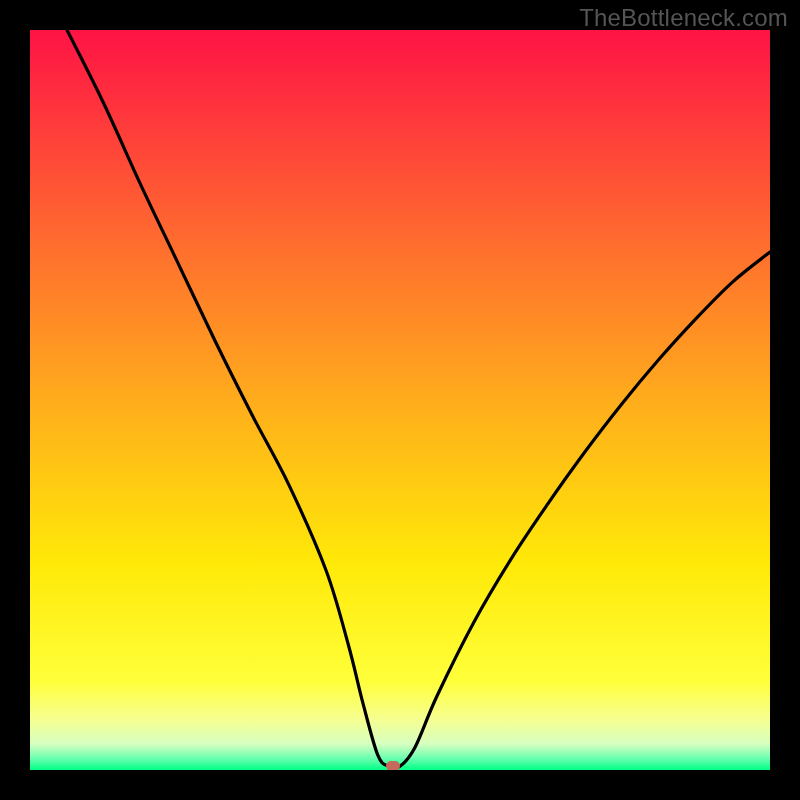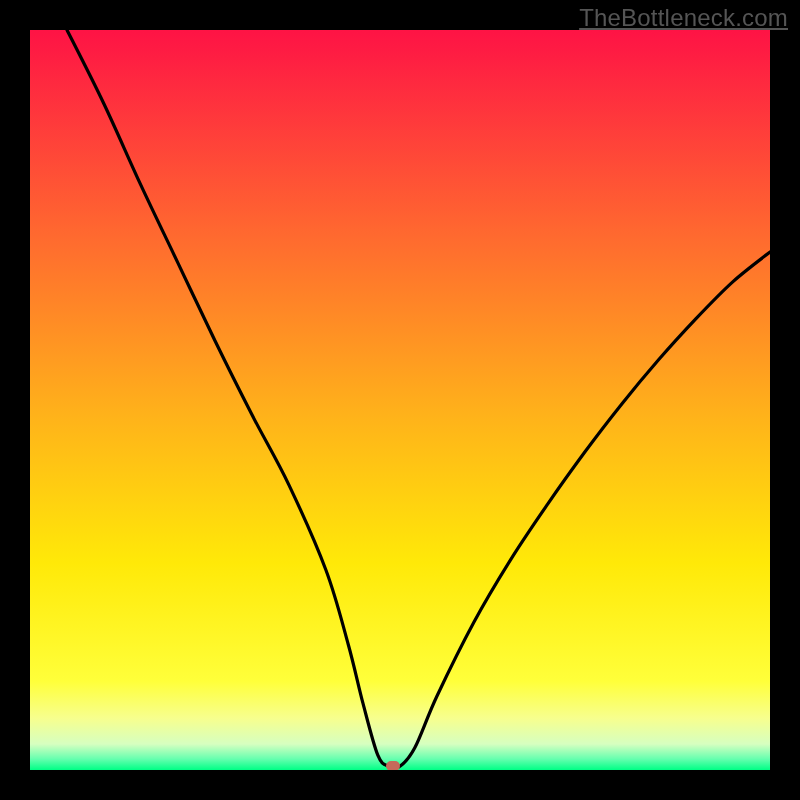--- a/index.html
+++ b/index.html
@@ -19,21 +19,20 @@
   .watermark {
     position: absolute;
     top: 4px;
     right: 12px;
     font-family: Arial, Helvetica, sans-serif;
     font-size: 24px;
     font-weight: 500;
     color: #555;
     letter-spacing: 0.2px;
     z-index: 5;
-    text-decoration: underline;
   }
   .plot-area {
     position: absolute;
     left: 30px;
     top: 30px;
     width: 740px;
     height: 740px;
     overflow: hidden;
   }
   .gradient {

